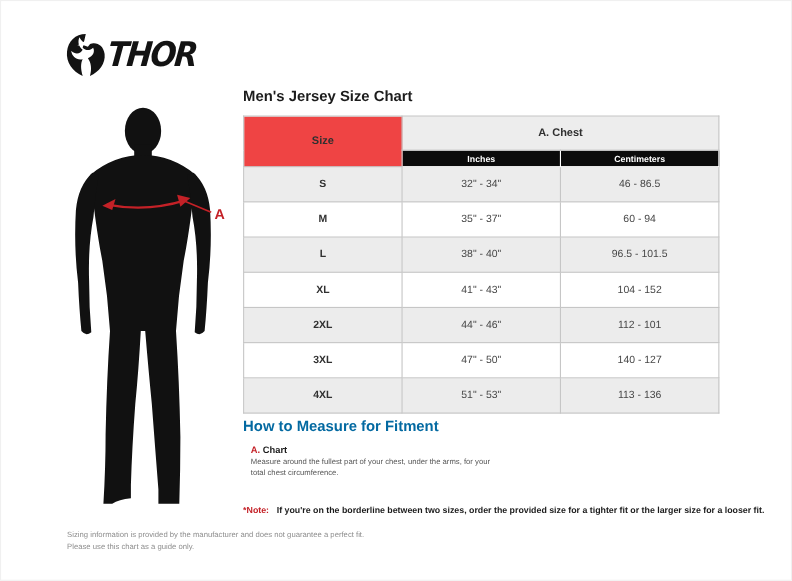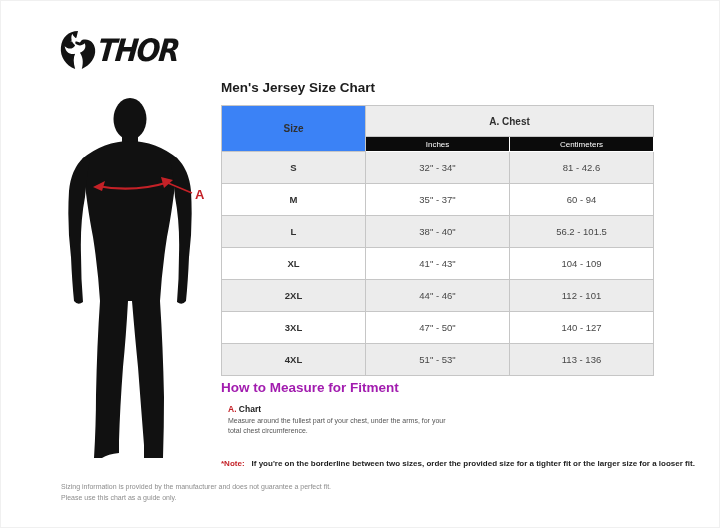--- a/index.html
+++ b/index.html
@@ -27,29 +27,29 @@
 
   table.size-table {
     position:absolute; left:220px; top:104px; width:432px;
     border-collapse:collapse; table-layout:fixed;
     border:1px solid #979797;
   }
   .size-table th, .size-table td {
     border:1px solid #c6c6c6; text-align:center; vertical-align:middle; padding:0;
   }
   .size-table col { width:144px; }
-  th.h-size { background:#3b82f6; font-size:10px; font-weight:bold; color:#303030; }
+  th.h-size { background:#ef4444; font-size:10px; font-weight:bold; color:#303030; }
   th.h-group { background:#ededed; font-size:10px; font-weight:bold; color:#303030; height:30px; }
-  th.h-unit { background:#0b0b0b; color:#ffffff; font-size:8px; font-weight:normal; height:14px; border-color:#fff; }
+  th.h-unit { background:#0b0b0b; color:#ffffff; font-size:8px; font-weight:bold; height:14px; border-color:#fff; }
   tr.data-row { height:32px; background:#ffffff; }
   tr.data-row.alt { background:#ececec; }
   td.size-cell { font-size:9.5px; font-weight:bold; color:#303030; }
   td.val-cell { font-size:9.5px; color:#474747; }
 
-  .measure-title { position:absolute; left:220px; top:379px; font-size:13.5px; font-weight:bold; color:#a21caf; }
+  .measure-title { position:absolute; left:220px; top:379px; font-size:13.5px; font-weight:bold; color:#0369a1; }
   .measure-label { position:absolute; left:227px; top:403px; font-size:8.5px; font-weight:bold; color:#1c1c1c; }
   .measure-label .letter { color:#c42127; }
   .measure-desc { position:absolute; left:227px; top:415px; width:225px; font-size:7px; line-height:1.45; color:#555; }
 
   .note-line { position:absolute; left:220px; top:458px; width:497px; font-size:8px; font-weight:bold; color:#1c1c1c; white-space:nowrap; }
   .note-line .note-label { color:#c42127; margin-right:7px;margin-top:48px; }
 
   .footer-note { position:absolute; left:60px; top:481px; font-size:7px; line-height:1.55; color:#8d8d8d; }
 </style>
 </head>
@@ -97,36 +97,36 @@
       <th class="h-size" rowspan="2">Size</th>
       <th class="h-group" colspan="2">A. Chest</th>
     </tr>
     <tr>
       <th class="h-unit">Inches</th>
       <th class="h-unit">Centimeters</th>
     </tr>
     <tr class="data-row alt">
       <td class="size-cell">S</td>
       <td class="val-cell">32" - 34"</td>
-      <td class="val-cell">81 - 42.6</td>
+      <td class="val-cell">46 - 86.5</td>
     </tr>
     <tr class="data-row">
       <td class="size-cell">M</td>
       <td class="val-cell">35" - 37"</td>
       <td class="val-cell">60 - 94</td>
     </tr>
     <tr class="data-row alt">
       <td class="size-cell">L</td>
       <td class="val-cell">38" - 40"</td>
-      <td class="val-cell">56.2 - 101.5</td>
+      <td class="val-cell">96.5 - 101.5</td>
     </tr>
     <tr class="data-row">
       <td class="size-cell">XL</td>
       <td class="val-cell">41" - 43"</td>
-      <td class="val-cell">104 - 109</td>
+      <td class="val-cell">104 - 152</td>
     </tr>
     <tr class="data-row alt">
       <td class="size-cell">2XL</td>
       <td class="val-cell">44" - 46"</td>
       <td class="val-cell">112 - 101</td>
     </tr>
     <tr class="data-row">
       <td class="size-cell">3XL</td>
       <td class="val-cell">47" - 50"</td>
       <td class="val-cell">140 - 127</td>

